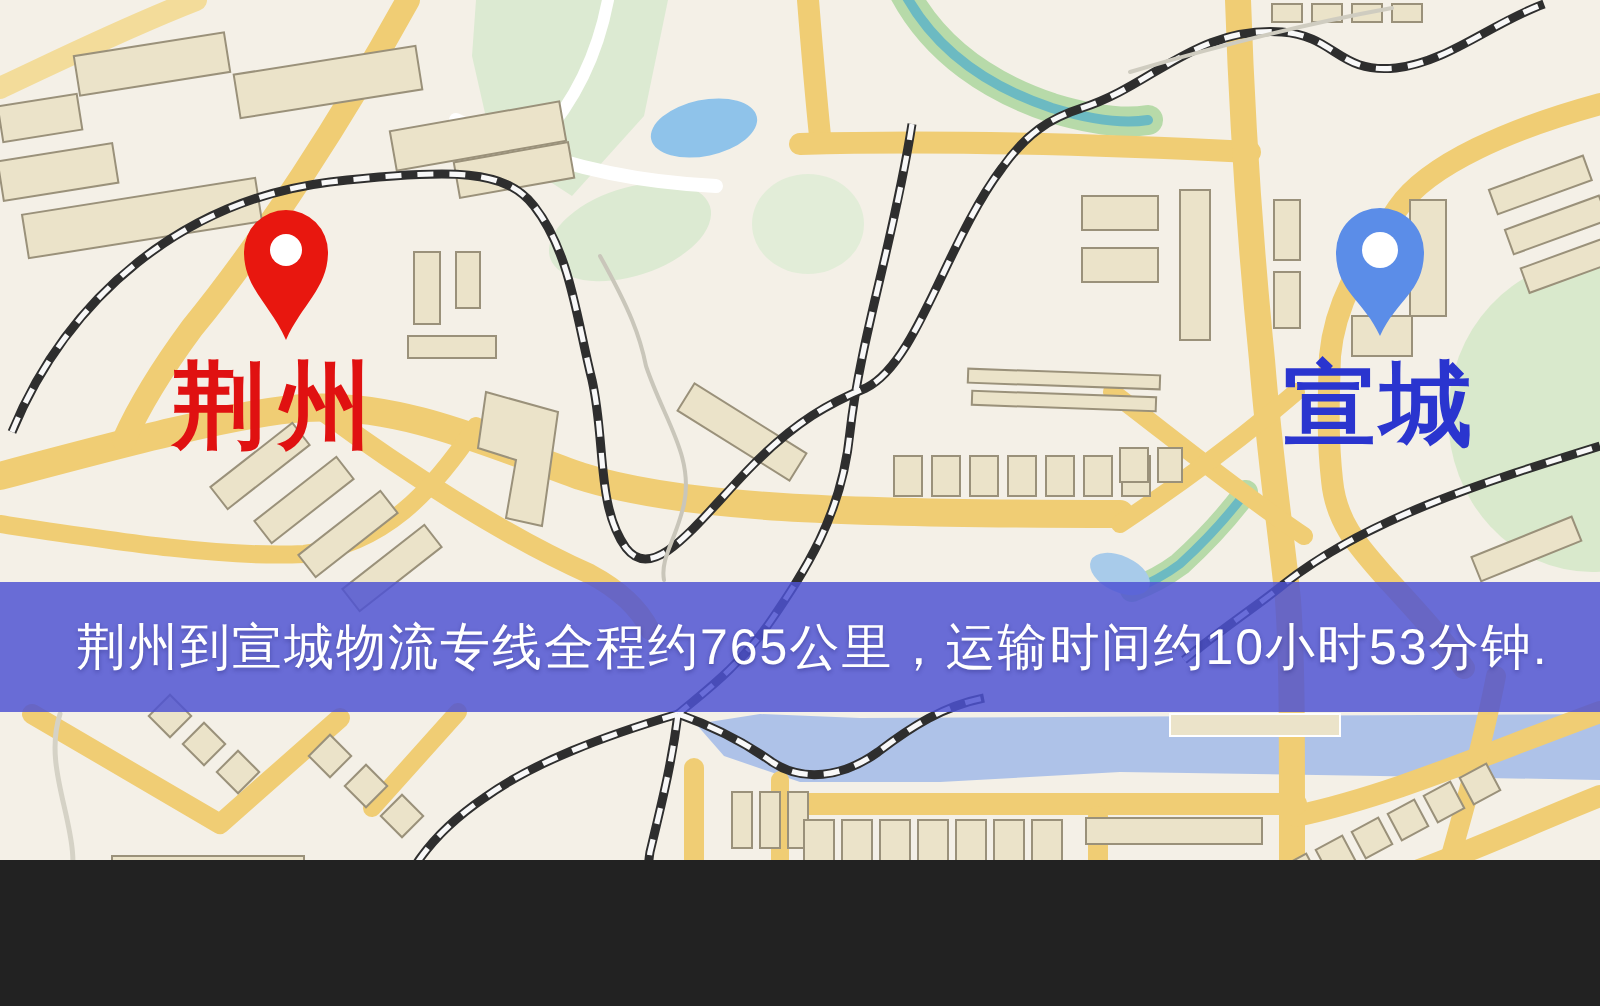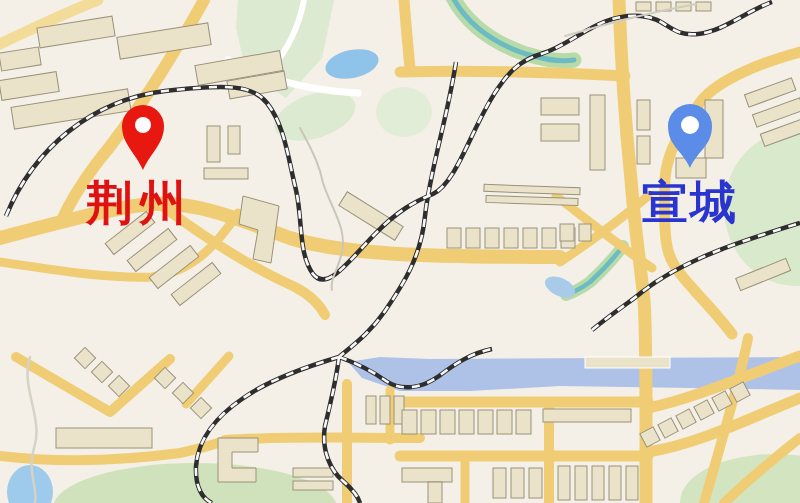--- a/index.html
+++ b/index.html
@@ -1,16 +1,16 @@
 <!DOCTYPE html>
 <html><head>
 <meta charset="utf-8">
 <style>
   html,body{margin:0;padding:0;background:#222;}
-  #stage{position:relative;width:800px;height:503px;overflow:hidden;
+  #stage{position:relative;width:800px;height:430px;overflow:hidden;
          font-family:"Liberation Sans",sans-serif;background:#f4f0e7;}
   #map-svg{position:absolute;left:0;top:0;}
   .city-label{font-family:"Liberation Serif",serif;font-weight:bold;}
   #route-banner{position:absolute;left:0;top:291px;width:800px;height:65px;
                 background:rgba(77,82,211,0.84);display:flex;align-items:center;}
   #route-banner .banner-text{color:#ffffff;font-size:25px;letter-spacing:1px;
                 padding-left:38px;white-space:nowrap;
                 text-shadow:0 1px 2px rgba(20,20,90,0.35);}
 </style>
 </head>
@@ -189,13 +189,16 @@
       <path d="M 143,170 C 135,152 122,144 122,126 A 21,21 0 1 1 164,126 C 164,144 151,152 143,170 Z" fill="#e8170f"></path>
       <circle cx="143" cy="125" r="8" fill="#ffffff"></circle>
     </g>
 
     <g>
       <path d="M 690,168 C 682,150 668,146 668,126 A 22,22 0 1 1 712,126 C 712,146 698,150 690,168 Z" fill="#5b8de8"></path>
       <circle cx="690" cy="125" r="9" fill="#ffffff"></circle>
     </g>
   </svg>
 
+  <div id="route-banner">
+    <div class="banner-text">荆州到宣城物流专线全程约765公里，运输时间约10小时53分钟.</div>
+  </div>
 </div>
 
 </body></html>

